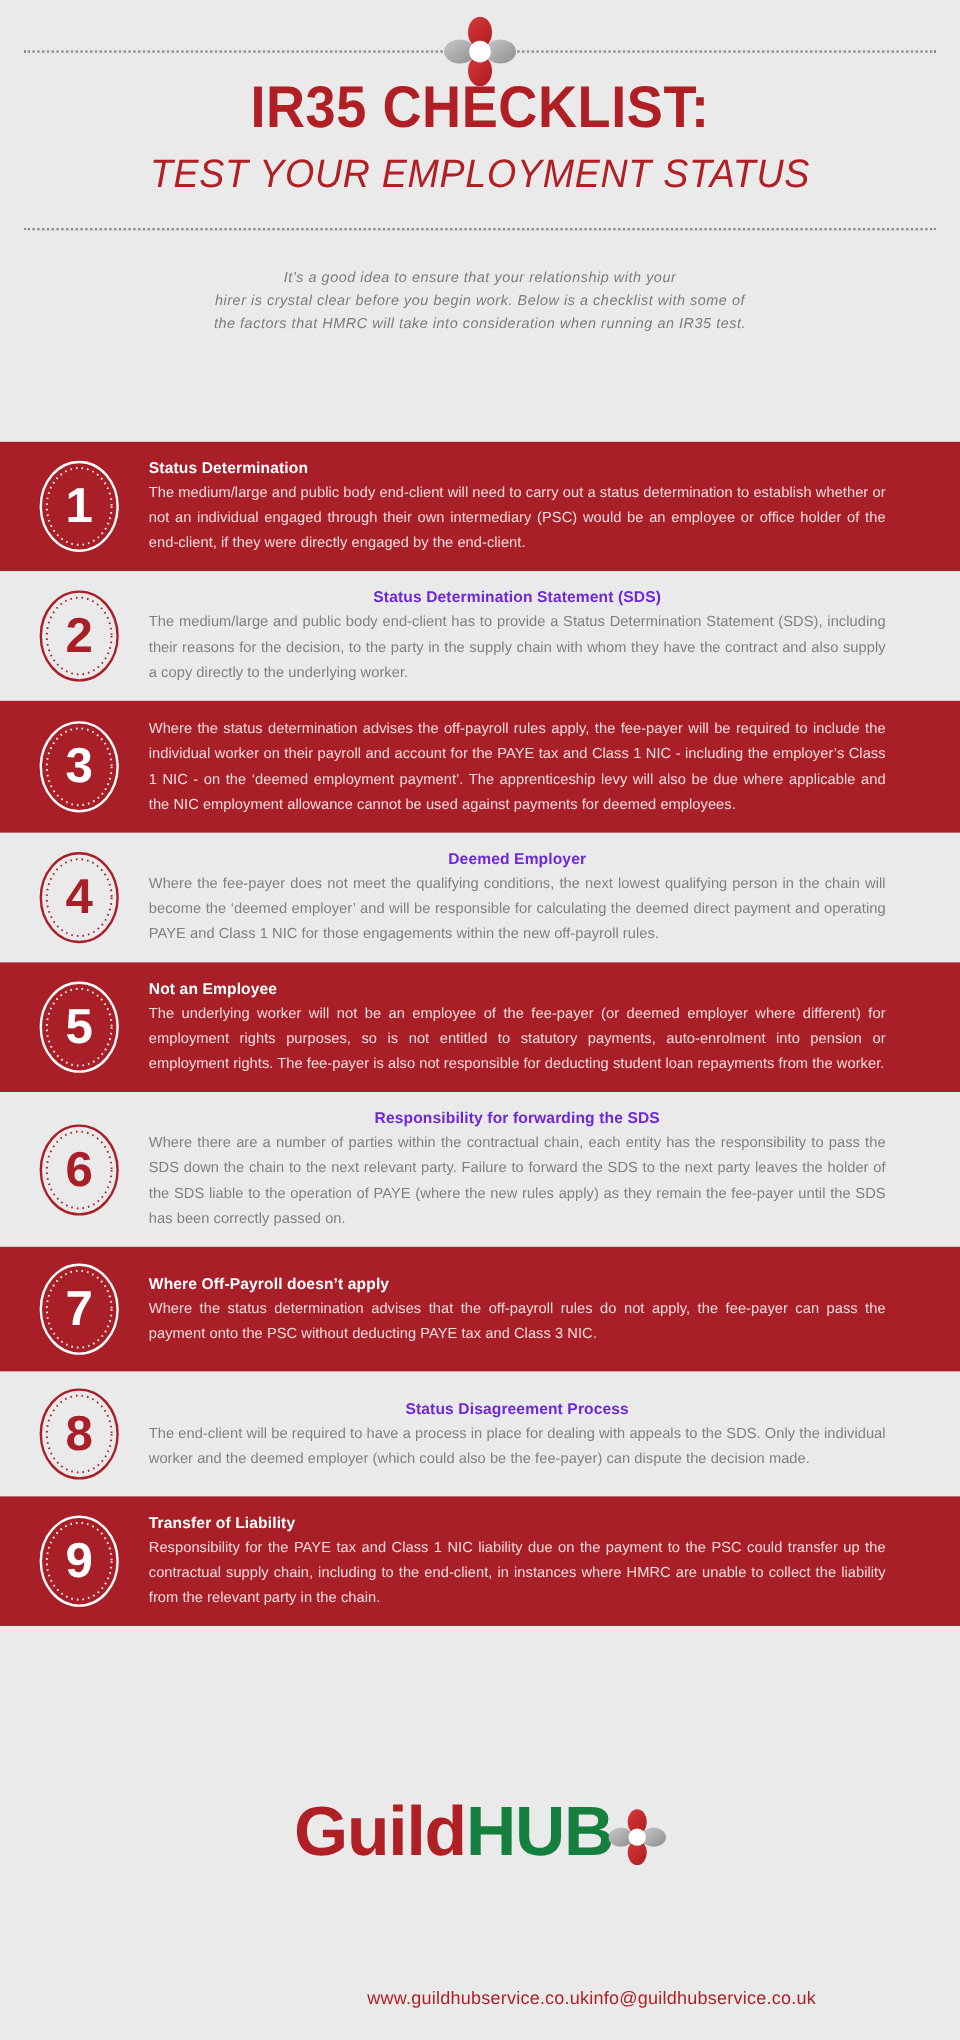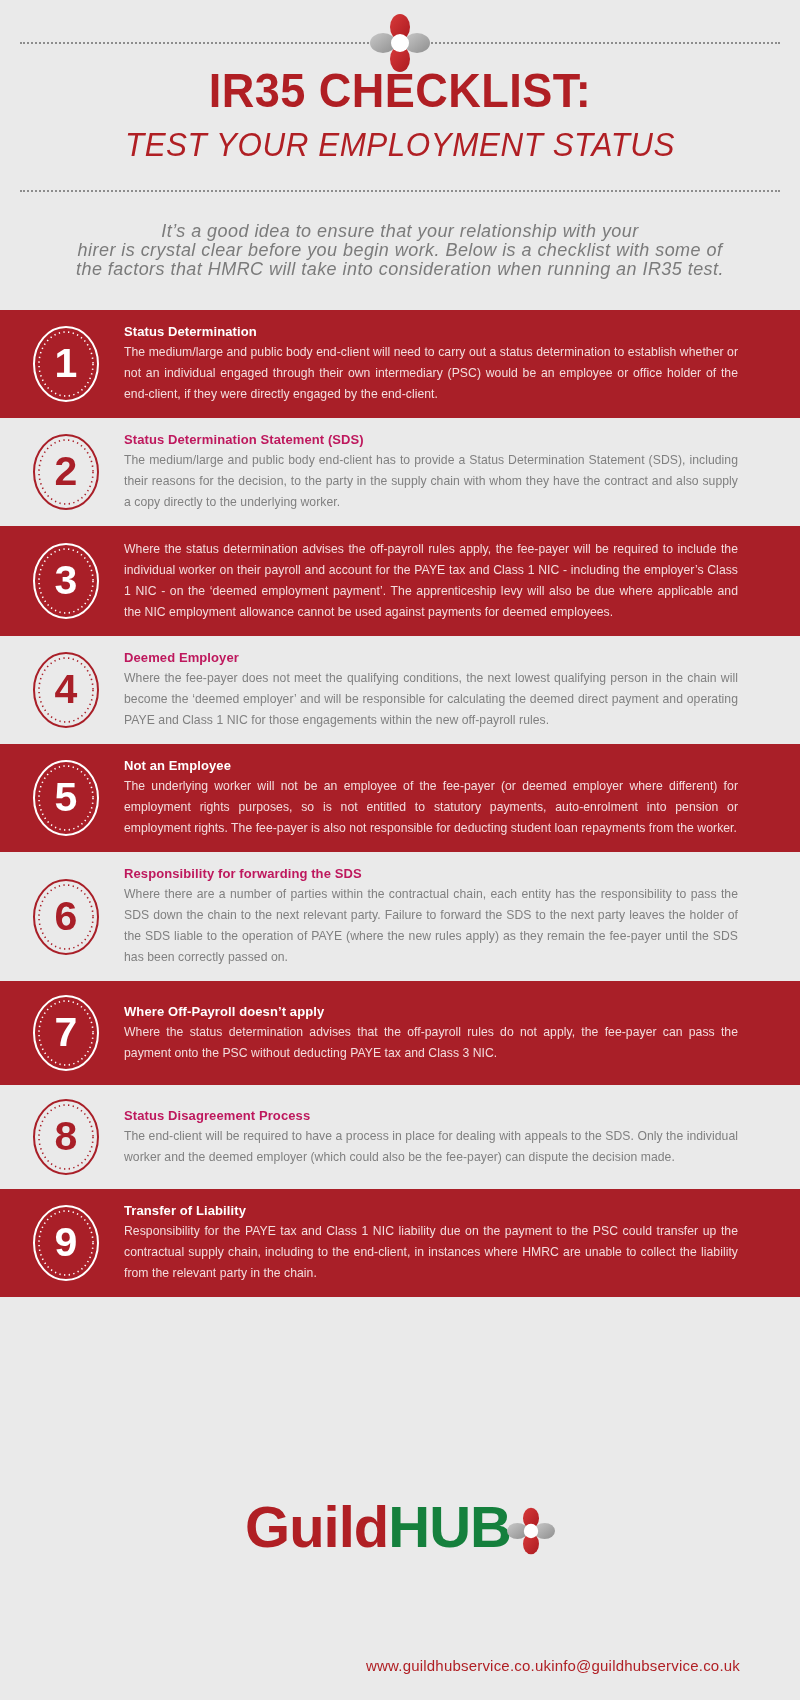--- a/index.html
+++ b/index.html
@@ -21,21 +21,21 @@
     display: flex;
     flex-direction: column;
   }
 
   
   .header {
     position: relative;
     padding: 0 0 6px 0;
     background: #eaeaea;
     flex: 0 0 auto;
-    height: 310px;
+    height: 368px;
     box-sizing: border-box;
   }
   .rule {
     position: absolute;
     left: 20px;
     right: 20px;
     height: 0;
     border-top: 2px dotted #8d8d8d;
   }
   .rule-top { top: 42px; }
@@ -79,21 +79,21 @@
     margin: 6px 0 0 0;
     letter-spacing: 0.6px;
     transform: scaleX(0.95);
   }
   .intro {
     position: absolute;
     top: 222px;
     left: 70px;
     right: 70px;
     text-align: center;
-    font-size: 18px;
+    font-size: 12px;
     line-height: 19px;
     font-style: italic;
     color: #7b7b7b;
     letter-spacing: 0.45px;
   }
   .intro div { white-space: nowrap; }
 
   
   .list {
     flex: 1 1 auto;
@@ -134,21 +134,21 @@
 
   .content { flex: 1 1 auto; min-width: 0; }
   .item-title {
     font-size: 13px;
     font-weight: bold;
     line-height: 17px;
     margin: 0 0 2px 0;
     letter-spacing: 0.1px;
   }
   .row.dark .item-title { color: #ffffff; }
-  .row.light .item-title { color: #be185d; }
+  .row.light .item-title { color: #6d28d9; text-align: center; }
 
   .item-body {
     font-size: 12.2px;
     line-height: 21px;
     margin: 0;
     text-align: justify;
     letter-spacing: 0.05px;
   }
   .row.dark .item-body { color: #f3dcdd; }
   .row.light .item-body { color: #808080; }
@@ -190,21 +190,21 @@
     display: flex;
     justify-content: flex-end;
     align-items: center;
   }
   .link {
     font-size: 15px;
     color: #b01f24;
     letter-spacing: 0.2px;
     text-decoration: none;
   }
-  .link.email { }
+  .link.email { margin-right: 60px; }
 </style>
 </head>
 <body>
 
 <div class="page">
 
   <div class="header">
     <div class="rule rule-top"></div>
     <div class="rule rule-bottom"></div>
 

